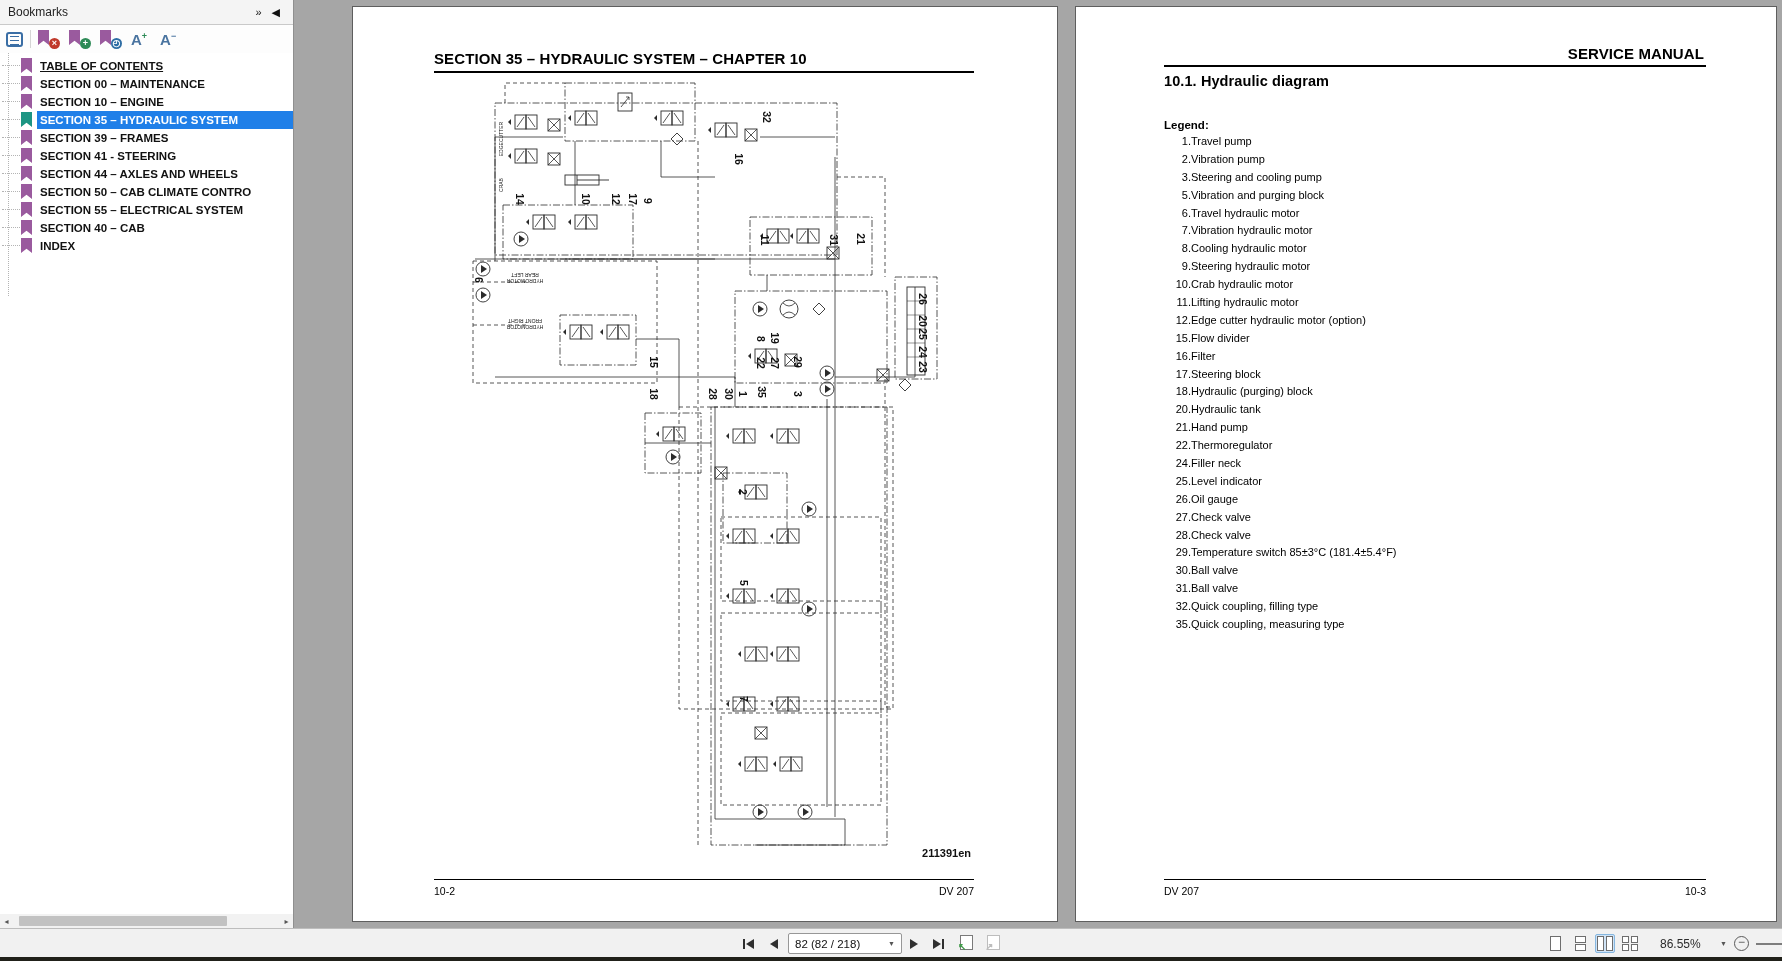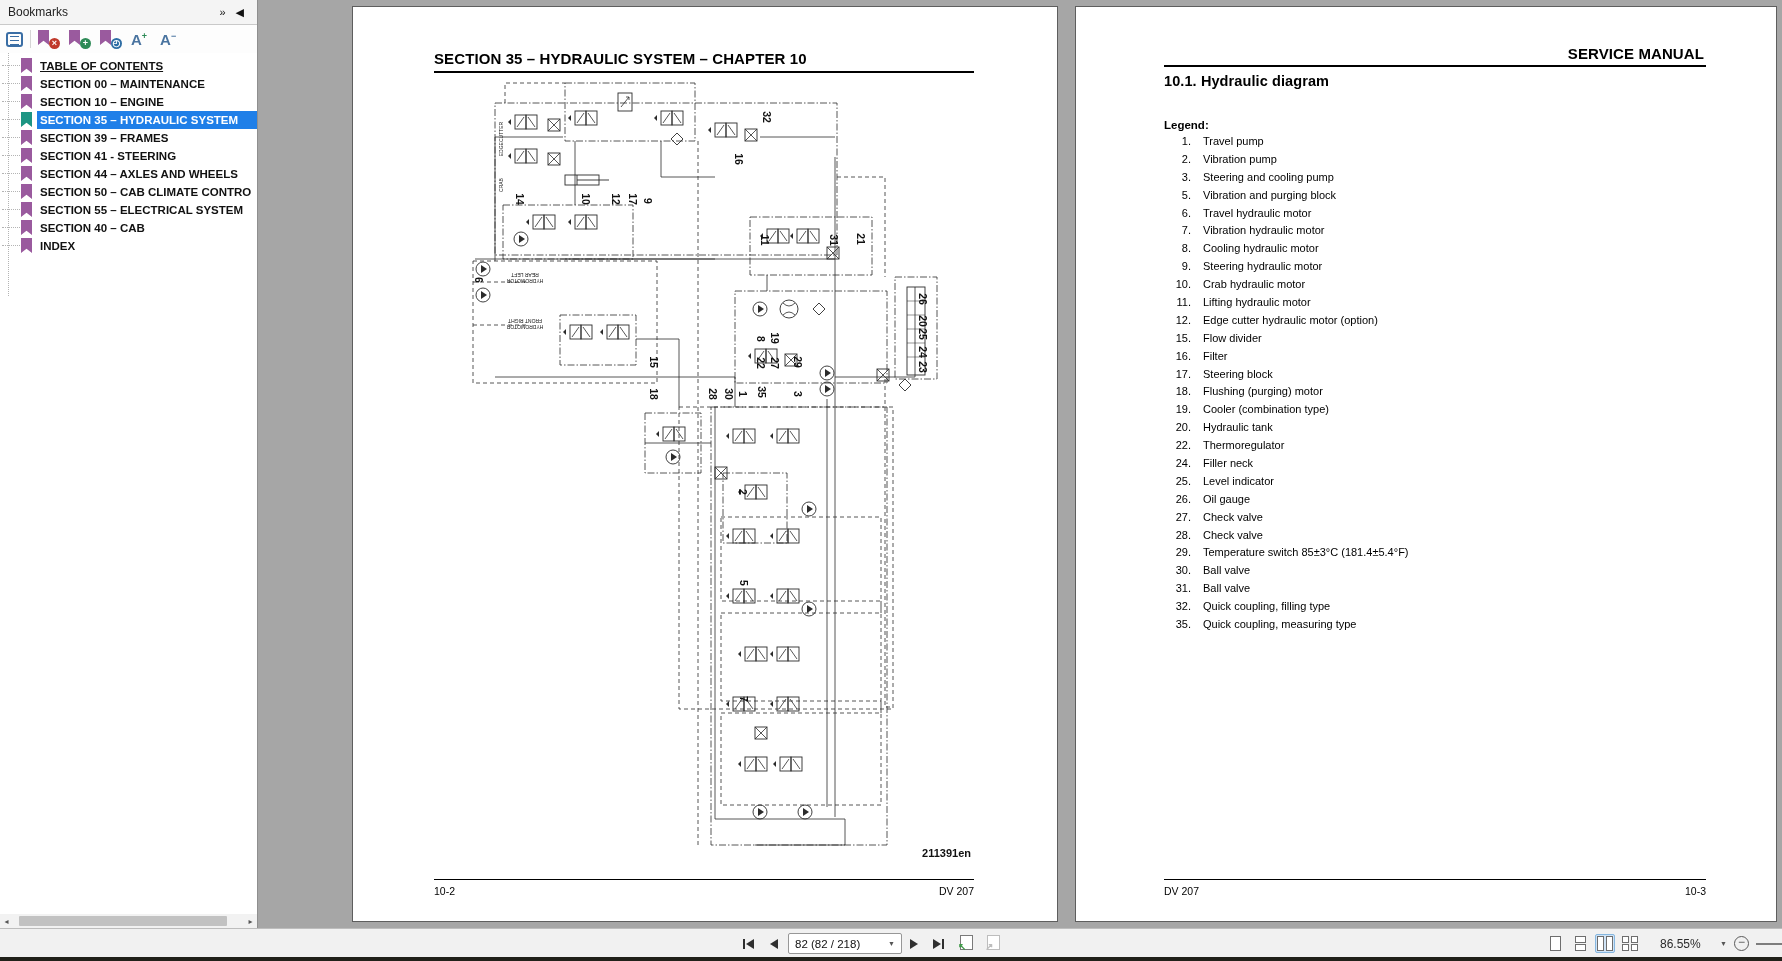--- a/index.html
+++ b/index.html
@@ -1,20 +1,20 @@
 <!DOCTYPE html>
 <html><head>
 <meta charset="utf-8">
 <style>
   * { margin:0; padding:0; box-sizing:border-box; }
   html,body { width:1782px; height:961px; overflow:hidden; }
   body { font-family:"Liberation Sans", sans-serif; background:#a6a6a6; position:relative; }
 
   
-  #bookmarks-panel { position:absolute; left:0; top:0; width:258px; height:928px;
+  #bookmarks-panel { position:absolute; left:0; top:0; width:294px; height:928px;
     background:#ffffff; border-right:1px solid #8f8f8f; z-index:5; }
   .panel-header { height:25px; background:#f4f4f4; border-bottom:1px solid #c9c9c9;
     display:flex; align-items:center; padding:0 8px; font-size:12px; color:#222; }
   .panel-header .ph-title { flex:1; }
   .ph-btn { font-size:11px; color:#111; padding:0 5px; cursor:default; }
   .panel-toolbar { height:28px; display:flex; align-items:center; padding:0 6px; background:#fdfdfd; }
   .tb-sep { width:1px; height:18px; background:#d5d5d5; margin:0 7px; }
   .icon-options { width:17px; height:15px; border:2px solid #3a6ea5; border-radius:3px; position:relative; }
   .icon-options::before { content:""; position:absolute; left:2px; top:2px; width:9px; height:1.5px;
     background:#3a6ea5; box-shadow:0 4px 0 #3a6ea5, 0 8px 0 #3a6ea5; }
@@ -66,21 +66,21 @@
 
   #diagram-svg { position:absolute; left:62px; top:70px; }
 
   #pr-header { right:72px; top:38px; }
   #pr-rule { left:88px; top:58px; width:542px; }
   #pr-title { left:88px; top:66px; font-size:14.5px; }
   #pr-legend-label { position:absolute; left:88px; top:112px; font-size:11.5px; font-weight:bold; }
   #legend-list { position:absolute; left:88px; top:128px; width:542px; }
   .legend-row { height:17.9px; display:flex; font-size:11px; color:#000; }
   .legend-num { width:27px; text-align:right; }
-  .legend-text { margin-left:12px; }
+  .legend-text { }
   #pr-footrule { left:88px; top:872px; width:542px; }
   #pr-footer { left:88px; top:878px; width:542px; }
 
   
   #status-bar { position:absolute; left:0; top:928px; width:1782px; height:29px;
     background:#f1f1f1; border-top:1px solid #bdbdbd; }
   .sb-item { position:absolute; top:0; height:29px; display:flex; align-items:center; }
   .tri { width:0; height:0; border-top:5px solid transparent; border-bottom:5px solid transparent; }
   .tri.left  { border-right:8px solid #2f2f2f; }
   .tri.right { border-left:8px solid #2f2f2f; }
@@ -515,29 +515,29 @@
         <div class="legend-row">
           <span class="legend-num">16.</span>
           <span class="legend-text">Filter</span>
         </div>
         <div class="legend-row">
           <span class="legend-num">17.</span>
           <span class="legend-text">Steering block</span>
         </div>
         <div class="legend-row">
           <span class="legend-num">18.</span>
-          <span class="legend-text">Flushing (purging) motor</span>
-        </div>
-        <div class="legend-row">
-          <span class="legend-num">19.</span>
-          <span class="legend-text">Cooler (combination type)</span>
+          <span class="legend-text">Hydraulic (purging) block</span>
         </div>
         <div class="legend-row">
           <span class="legend-num">20.</span>
           <span class="legend-text">Hydraulic tank</span>
+        </div>
+        <div class="legend-row">
+          <span class="legend-num">21.</span>
+          <span class="legend-text">Hand pump</span>
         </div>
         <div class="legend-row">
           <span class="legend-num">22.</span>
           <span class="legend-text">Thermoregulator</span>
         </div>
         <div class="legend-row">
           <span class="legend-num">24.</span>
           <span class="legend-text">Filler neck</span>
         </div>
         <div class="legend-row">

